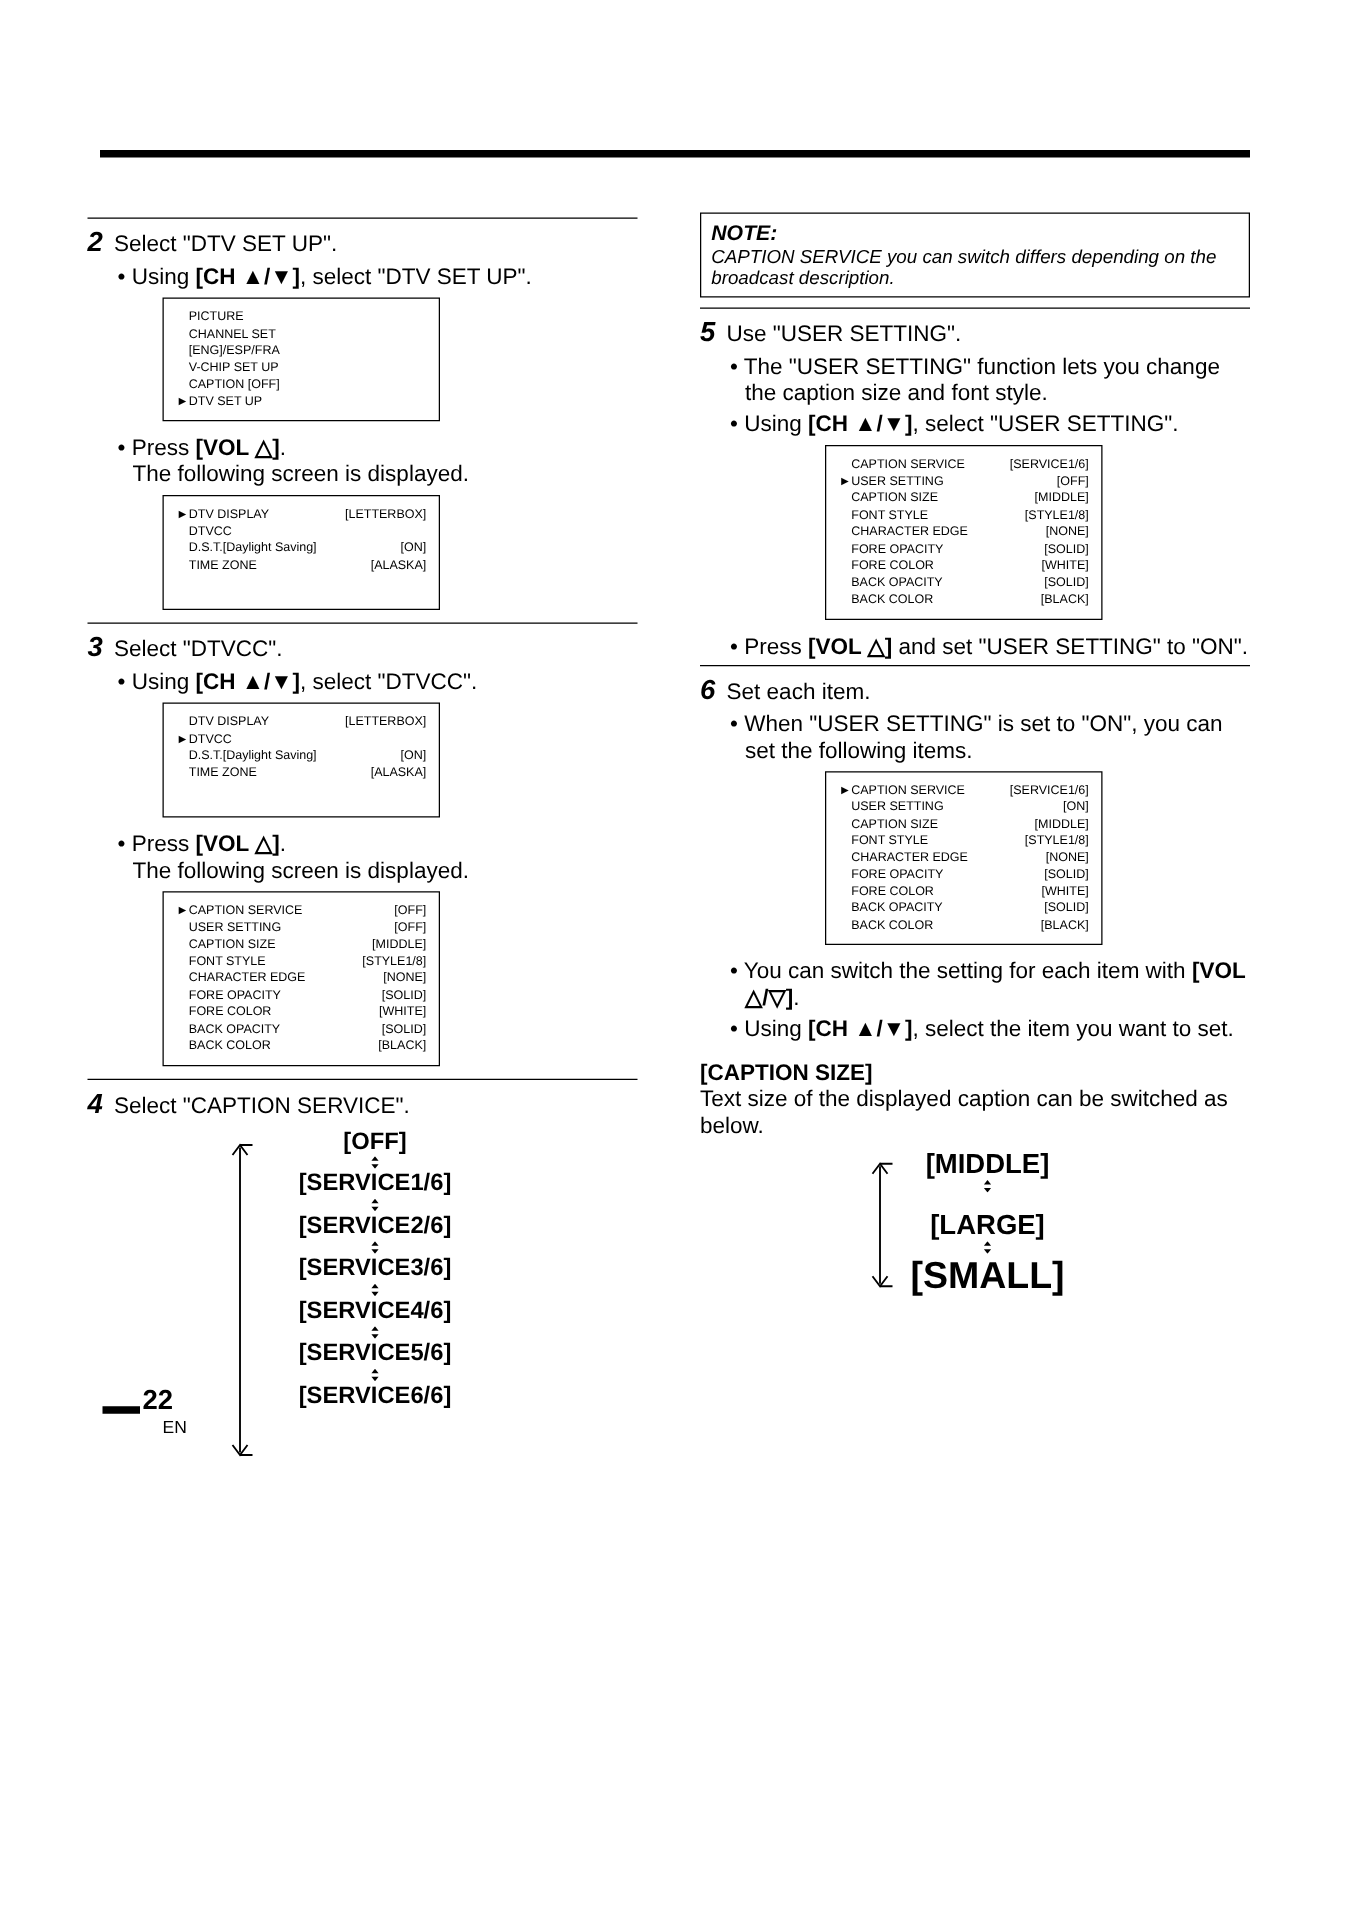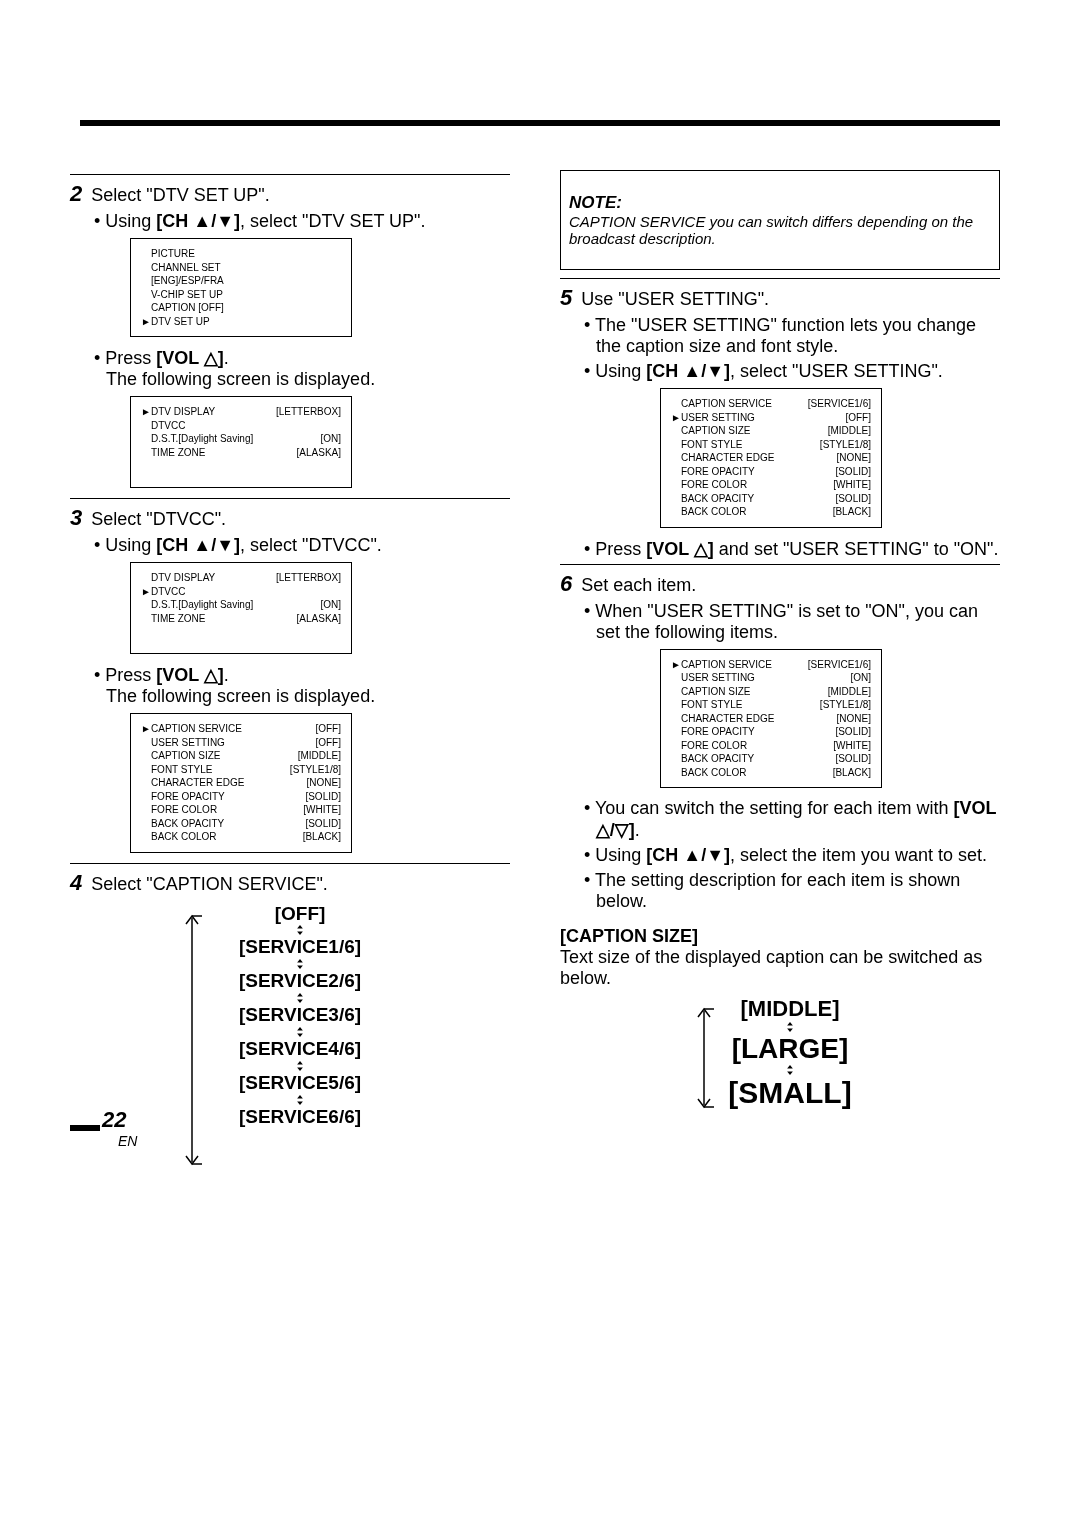--- a/index.html
+++ b/index.html
@@ -96,21 +96,21 @@
     font-weight: bold;
     font-size: 19px;
     line-height: 1.05;
   }
   .flow-arrow {
     font-size: 14px;
     line-height: 1;
   }
   .note-box {
     border: 1px solid #000;
-    padding: 22px 8px;
+    padding: 6px 8px;
     font-size: 15px;
     margin-bottom: 8px;
   }
   .note-title {
     font-weight: bold;
     font-style: italic;
     font-size: 17px;
   }
   .note-text {
     font-style: italic;
@@ -118,25 +118,24 @@
   .sub-head {
     font-weight: bold;
     font-size: 18px;
     margin-top: 14px;
   }
   .body-text {
     font-size: 18px;
   }
   .page-num-bar {
     position: absolute;
-    left: 70px;
+    left: 82px;
     bottom: 26px;
     display: flex;
     align-items: center;
-    font-style: italic;
   }
   .page-num-bar .bar {
     width: 30px;
     height: 6px;
     background: #000;
     margin-right: 2px;
   }
   .page-num {
     font-weight: bold;
     font-size: 22px;
@@ -487,39 +486,38 @@
             <span class="menu-value">[BLACK]</span>
           </div>
         </div>
       <ul class="ul1">
         <li>
           <span>You can switch the setting for each item with </span><b>[VOL △/▽]</b><span>.</span>
         </li>
         <li>
           <span>Using </span><b>[CH ▲/▼]</b><span>, select the item you want to set.</span>
         </li>
-        <li><span>The setting description for each item is shown below.</span></li>
       </ul>
 
       <div class="sub-head">[CAPTION SIZE]</div>
       <div class="body-text">Text size of the displayed caption can be switched as below.</div>
       <div class="flow-box" id="flow-right" style="margin-left:160px; width:140px;">
         <svg style="position:absolute; left:-26px; top:6px;" width="20" height="110" viewBox="0 0 20 110">
           <line x1="10" y1="8" x2="10" y2="102" stroke="#000" stroke-width="1.5"></line>
           <polyline points="4,14 10,6 16,14" fill="none" stroke="#000" stroke-width="1.5"></polyline>
           <polyline points="4,96 10,104 16,96" fill="none" stroke="#000" stroke-width="1.5"></polyline>
           <line x1="10" y1="6" x2="40" y2="6" stroke="#000" stroke-width="1.5"></line>
           <line x1="10" y1="104" x2="40" y2="104" stroke="#000" stroke-width="1.5"></line>
         </svg>
       <div class="flow-item" style="font-size: 22px;">[MIDDLE]</div>
           <div class="flow-arrow"><svg viewBox="0 0 12 14">
               <polygon points="6,0 10,5 2,5" fill="#000"></polygon>
               <polygon points="6,14 10,9 2,9" fill="#000"></polygon>
             </svg></div>
-          <div class="flow-item" style="font-size: 28px;">[LARGE]</div>
+          <div class="flow-item" style="font-size: 22px; margin-top: 12px;">[LARGE]</div>
           <div class="flow-arrow"><svg viewBox="0 0 12 14">
               <polygon points="6,0 10,5 2,5" fill="#000"></polygon>
               <polygon points="6,14 10,9 2,9" fill="#000"></polygon>
             </svg></div>
           <div class="flow-item" style="font-size: 30px;">[SMALL]</div>
         </div>
 
     </div>
   </div>
 

